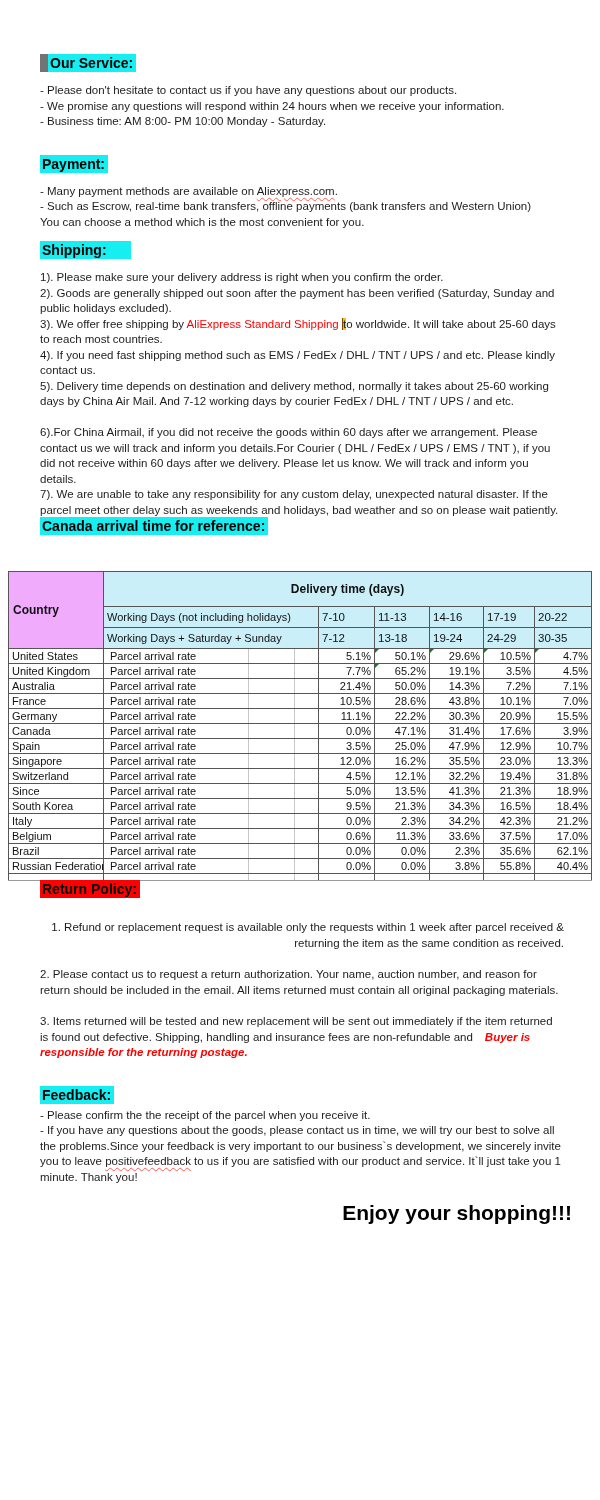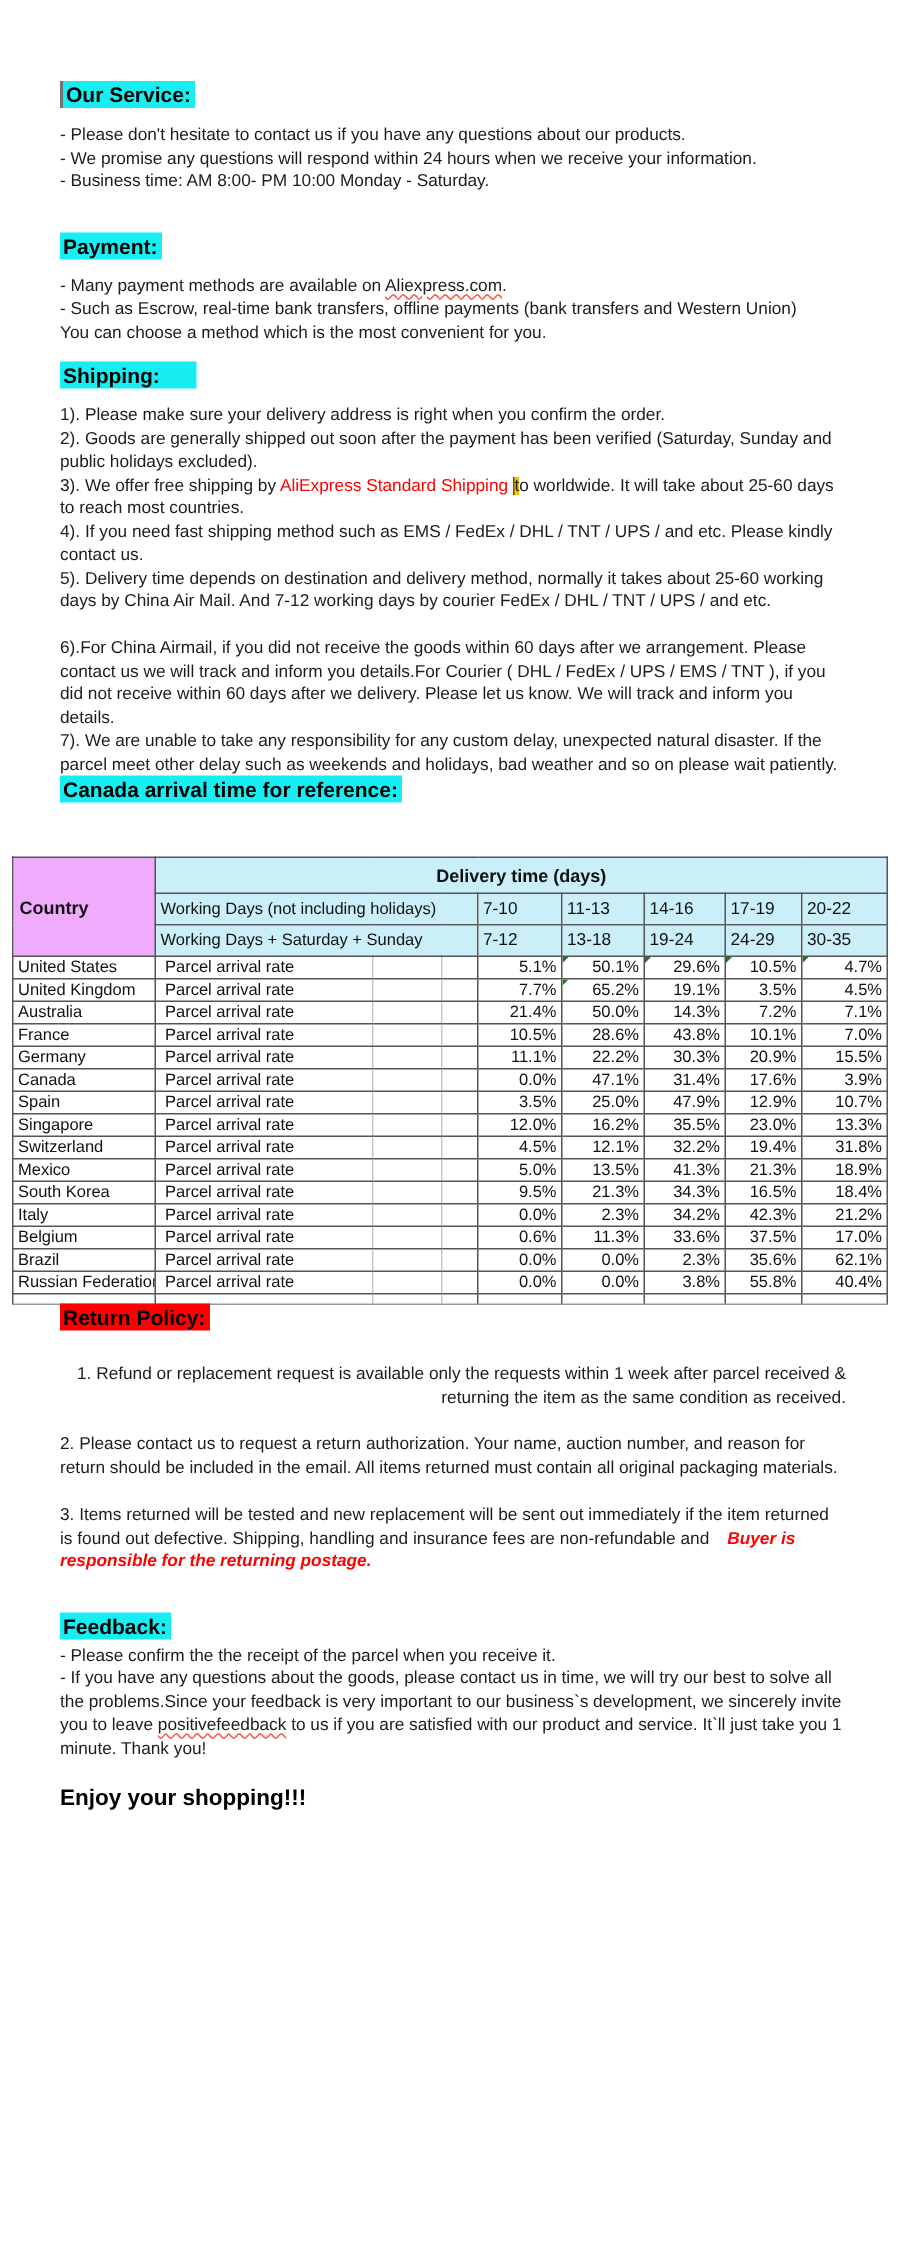--- a/index.html
+++ b/index.html
@@ -11,21 +11,21 @@
     background: #ffffff;
     font-family: "Liberation Sans", "DejaVu Sans", sans-serif;
     color: #1c1c1c;
     overflow: hidden;
   }
   .content { padding: 55px 28px 0 40px; }
 
   h3.heading { margin: 0 0 11px 0; font-size: 14px; line-height: 17px; font-weight: bold; color: #000; }
   .hl { padding: 1px 3px 1px 2px; }
   .hl-cyan { background: #16eef2; }
-  .hl-cyan-cursor { border-left: 2px solid #737373; }
+  .hl-cyan-cursor { border-left: 8px solid #737373; }
   .hl-pad { padding-right: 24px; }
   .hl-red { background: #ff0000; }
 
   .sec { margin: 0; }
   .line, .para-list > div { font-size: 11.5px; line-height: 15.5px; min-height: 15.5px; }
   .flow { width: 524px; }
 
   .wavy {
     text-decoration-line: underline;
     text-decoration-style: wavy;
@@ -52,21 +52,21 @@
   }
   .ptable td {
     border: 1px solid #555;
     padding: 0 3px;
     height: 15px;
     line-height: 14px;
     overflow: hidden;
     white-space: nowrap;
     vertical-align: middle;
   }
-  .ptable tr.hrow1 td { height: 24px; }
+  .ptable tr.hrow1 td { height: 35px; }
   .ptable tr.hrow2 td, .ptable tr.hrow3 td { height: 21px; }
   td.country-h {
     background: #f0abfc;
     font-weight: bold;
     font-size: 12px;
     vertical-align: middle;
     padding-left: 4px;
   }
   td.blue { background: #caeff8; }
   td.delivery-h { font-weight: bold; text-align: center; font-size: 12px; }
@@ -85,21 +85,21 @@
   tr.stub td { height: 7px; border-bottom-color: #9a9a9a; }
 
   
   .sec-rp-h { margin: 22px 0 0 0; }
   .rp-para { margin-top: 16px; }
   .rp-first { margin-top: 22px; text-align: right; }
   .rp-red { color: #ff0000; font-weight: bold; font-style: italic; margin-left: 12px; }
   .sec-rp { margin-bottom: 26px; }
   .fb-lines { margin-top: 4px; }
   .sec-fb { margin-bottom: 16px; margin-top: 24px; }
-  .closing { font-size: 15px; font-weight: bold; color: #000; }
+  .closing { font-size: 21px; font-weight: bold; color: #000; text-align: right; }
 </style>
 </head>
 <body>
 
 <div class="page">
   <div class="content">
 
     <div class="sec sec-our flow">
       <h3 class="heading"><span class="hl hl-cyan hl-cyan-cursor">Our Service:</span></h3>
       <div class="para-list">
@@ -264,21 +264,21 @@
             <td class="ratelbl">Parcel arrival rate</td>
             <td class="sub"></td>
             <td class="sub sub2"></td>
             <td class="num">4.5%</td>
             <td class="num">12.1%</td>
             <td class="num">32.2%</td>
             <td class="num">19.4%</td>
             <td class="num">31.8%</td>
           </tr>
           <tr>
-            <td class="country">Mexico</td>
+            <td class="country">Since</td>
             <td class="ratelbl">Parcel arrival rate</td>
             <td class="sub"></td>
             <td class="sub sub2"></td>
             <td class="num">5.0%</td>
             <td class="num">13.5%</td>
             <td class="num">41.3%</td>
             <td class="num">21.3%</td>
             <td class="num">18.9%</td>
           </tr>
           <tr>

